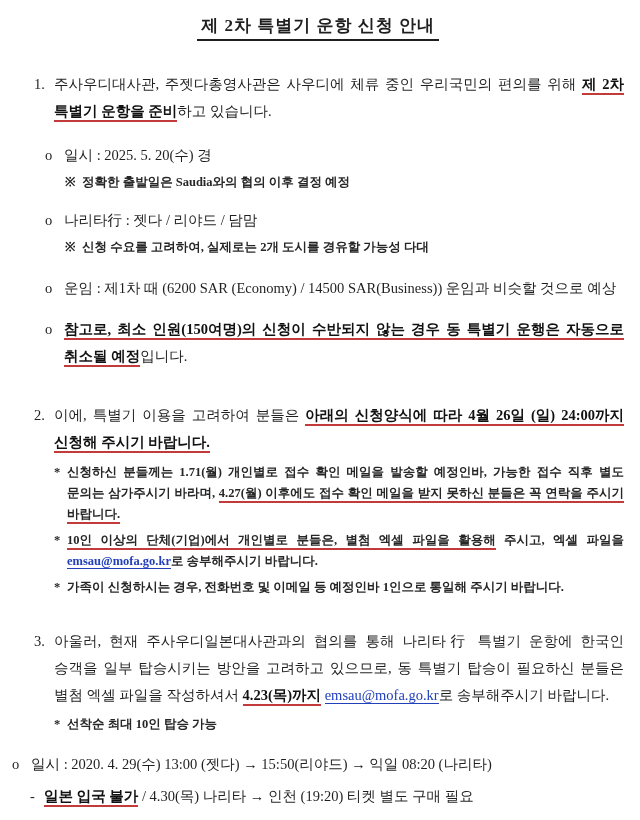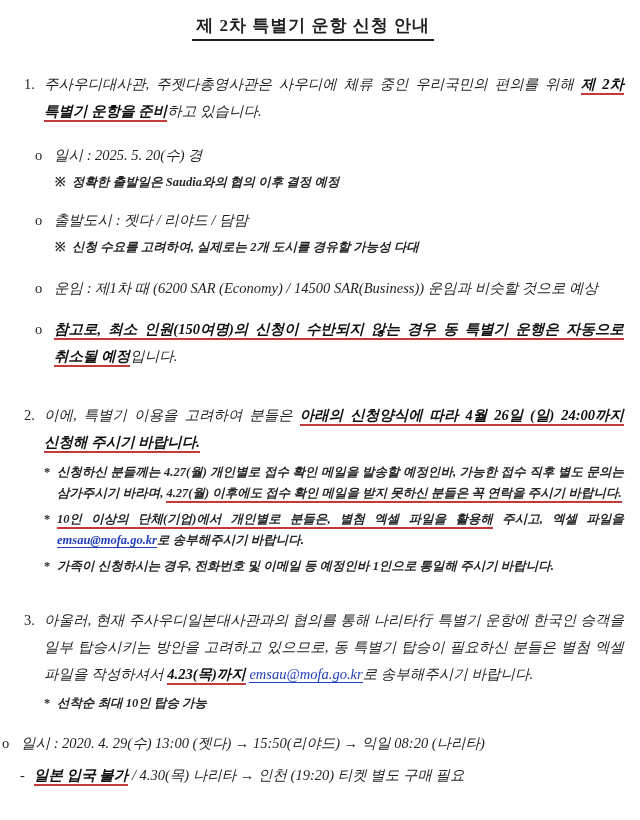--- a/index.html
+++ b/index.html
@@ -6,34 +6,34 @@
   body{
     width:640px;height:820px;
     background:#ffffff;
     font-family:"Liberation Serif","DejaVu Serif",serif;
     color:#1f1f1f;
     overflow:hidden;
   }
   .page{
     box-sizing:border-box;
     width:640px;height:820px;
-    padding:14px 16px 10px 2px;
+    padding:14px 16px 10px 12px;
   }
   
   .title-wrap{text-align:center;margin-bottom:30px;}
   .title{
     display:inline-block;
     font-size:17px;font-weight:bold;letter-spacing:1px;
     border-bottom:2px solid #1f1f1f;
     padding:0 4px 2px 4px;
   }
   
   .block{display:flex;align-items:flex-start;}
   .marker{flex:0 0 auto;white-space:pre;}
-  .content{flex:1 1 auto;text-align:justify;word-break:keep-all;font-style:italic;}
+  .content{flex:1 1 auto;text-align:justify;word-break:keep-all;}
   
   .item{margin-left:22px;font-size:14.5px;line-height:27px;}
   .item .marker{width:20px;}
   
   .obullet{margin-left:33px;font-size:14.5px;line-height:27px;}
   .obullet .marker{width:19px;}
   
   .obullet-flush{margin-left:0;font-size:14.5px;line-height:27px;}
   .obullet-flush .marker{width:19px;}
   
@@ -79,21 +79,21 @@
     <div class="content"><span>일시 : 2025. 5. 20(수) 경</span></div>
   </div>
 
   <div class="block note mt3">
     <span class="marker">※</span>
     <div class="content"><span>정확한 출발일은 Saudia와의 협의 이후 결정 예정</span></div>
   </div>
 
   <div class="block obullet mt14">
     <span class="marker">o</span>
-    <div class="content"><span>출발도시 : 젯다 / 리야드 / 담맘</span></div>
+    <div class="content"><span>나리타行 : 젯다 / 리야드 / 담맘</span></div>
   </div>
 
   <div class="block note mt3">
     <span class="marker">※</span>
     <div class="content"><span>신청 수요를 고려하여, 실제로는 2개 도시를 경유할 가능성 다대</span></div>
   </div>
 
   <div class="block obullet mt17">
     <span class="marker">o</span>
     <div class="content"><span>운임 : 제1차 때 (6200 SAR (Economy) / 14500 SAR(Business)) 운임과 비슷할 것으로 예상</span></div>
@@ -104,21 +104,21 @@
     <div class="content"><span class="s-bold s-red-underline">참고로, 최소 인원(150여명)의 신청이 수반되지 않는 경우 동 특별기 운행은 자동으로 취소될 예정</span><span>입니다.</span></div>
   </div>
 
   <div class="block item mt32">
     <span class="marker">2.</span>
     <div class="content"><span>이에, 특별기 이용을 고려하여 분들은 </span><span class="s-bold s-red-underline">아래의 신청양식에 따라 4월 26일 (일) 24:00까지 신청해 주시기 바랍니다.</span></div>
   </div>
 
   <div class="block star mt6">
     <span class="marker">*</span>
-    <div class="content"><span>신청하신 분들께는 4.27(월) 개인별로 접수 확인 메일을 발송할 예정인바, 가능한 접수 직후 별도 문의는 삼가주시기 바라며, </span><span class="s-red-underline">4.27(월) 이후에도 접수 확인 메일을 받지 못하신 분들은 꼭 연락을 주시기 바랍니다.</span></div>
+    <div class="content"><span>신청하신 분들께는 1.71(월) 개인별로 접수 확인 메일을 발송할 예정인바, 가능한 접수 직후 별도 문의는 삼가주시기 바라며, </span><span class="s-red-underline">4.27(월) 이후에도 접수 확인 메일을 받지 못하신 분들은 꼭 연락을 주시기 바랍니다.</span></div>
   </div>
 
   <div class="block star mt5">
     <span class="marker">*</span>
     <div class="content"><span class="s-red-underline">10인 이상의 단체(기업)에서 개인별로 분들은, 별첨 엑셀 파일을 활용해</span><span> 주시고, 엑셀 파일을 </span><span class="s-link">emsau@mofa.go.kr</span><span>로 송부해주시기 바랍니다.</span></div>
   </div>
 
   <div class="block star mt5">
     <span class="marker">*</span>
     <div class="content"><span>가족이 신청하시는 경우, 전화번호 및 이메일 등 예정인바 1인으로 통일해 주시기 바랍니다.</span></div>

